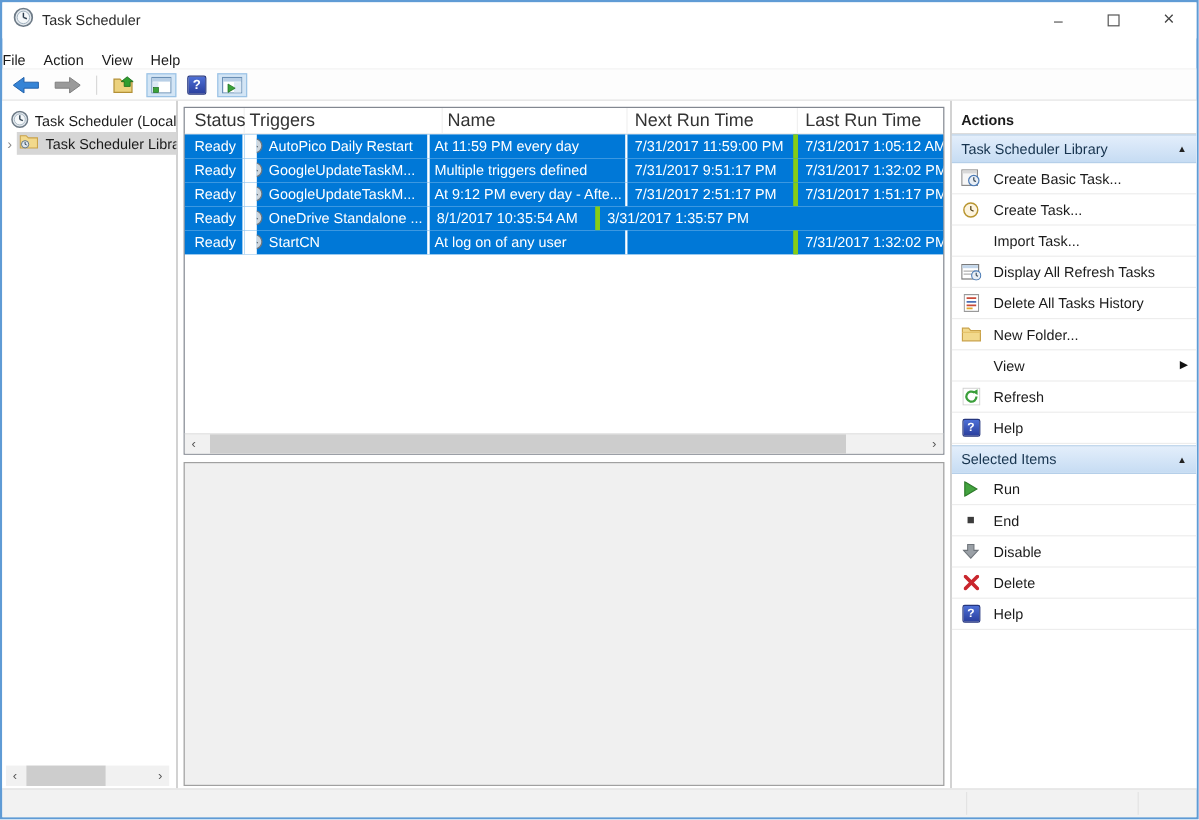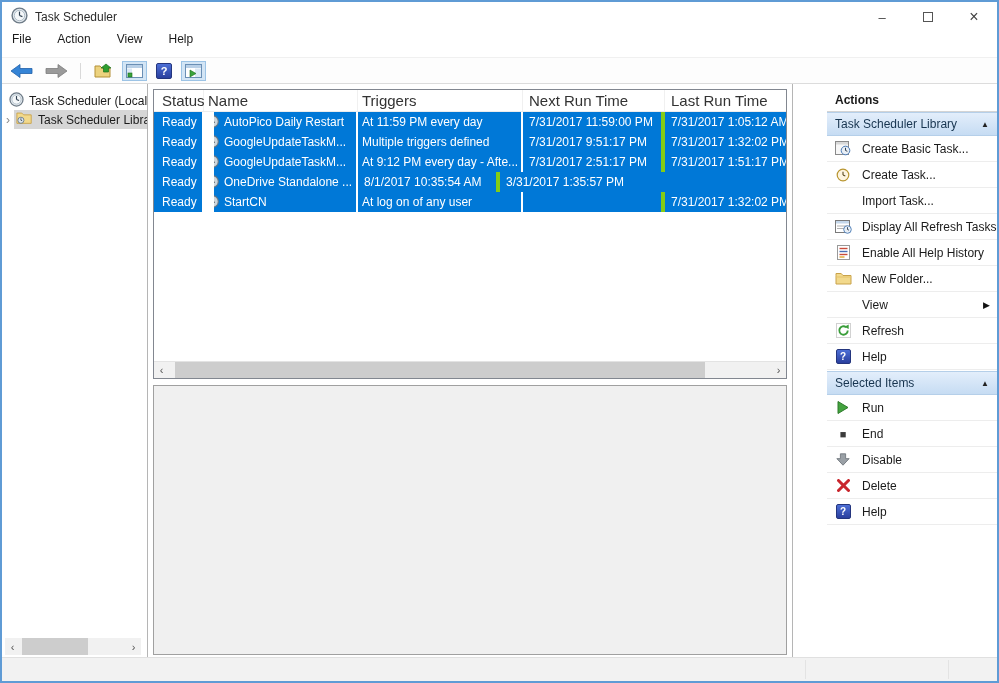--- a/index.html
+++ b/index.html
@@ -10,21 +10,21 @@
 
   
   .titlebar { height:30px; display:flex; align-items:center; padding-left:9px; background:#fff; flex:0 0 auto; }
   .titlebar .app-title { font-size:12px; color:#2b2b2b; margin-left:7px; flex:1; }
   .win-controls { display:flex; align-items:center; height:100%; }
   .win-btn { width:46px; height:100%; display:flex; align-items:center; justify-content:center;
     color:#444; font-size:13px; }
   .max-box { width:10px; height:10px; border:1px solid #555; display:inline-block; }
 
   
-  .menubar { height:26px; display:flex; align-items:flex-start; padding-left:10px; gap:26px;
+  .menubar { height:26px; display:flex; align-items:flex-end; gap:15px;
     font-size:12px; color:#1a1a1a; border-bottom:1px solid #f0f0f0; flex:0 0 auto; }
   .menu-item { cursor:default; }
 
   
   .toolbar { height:26px; display:flex; align-items:center; padding-left:6px; gap:6px;
     border-bottom:1px solid #dcdcdc; background:#fdfdfd; flex:0 0 auto; }
   .tb-btn { display:flex; align-items:center; justify-content:center; padding:2px 3px; }
   .tb-toggle { background:#d3e5f5; border:1px solid #9cc3e5; }
   .tb-sep { width:1px; height:16px; background:#d9d9d9; margin:0 4px; }
   .help-badge { width:16px; height:16px; background:linear-gradient(#4d6fd6,#2a3f9e);
@@ -70,21 +70,21 @@
   .cell.c-trig { width:165px; padding-left:4px; border-right:2px solid #fff; }
   .cell.c-next { width:142px; padding-left:6px; border-right:4px solid #84cc16; }
   .cell.c-last { flex:1; padding-left:6px; }
   .row-clock { position:absolute; left:-8px; top:3px; }
 
   .tbl-filler { flex:1; }
   .list-hscroll { height:17px; background:#f1f1f1; border-top:1px solid #e3e3e3; display:flex; align-items:center; flex:0 0 auto; }
 
   
   .actions-pane { width:205px; flex:0 0 auto; border-left:1px solid #b5b5b5; margin-left:2px;
-    background:#fff; padding-top:5px; overflow:hidden;padding-left:34px; }
+    background:#fff; padding-top:5px; overflow:hidden; }
   .actions-title { height:23px; display:flex; align-items:center; padding-left:8px;
     font-size:12px; font-weight:bold; color:#1b1b1b; border-bottom:1px solid #d4d4d4; }
   .section-header { height:24px; display:flex; align-items:center; padding:0 8px;
     background:linear-gradient(#e3eefb,#c6dcf3); border:1px solid #b5cfe9; border-left:none; border-right:none;
     font-size:12px; color:#17344f; }
   .section-header .collapse { margin-left:auto; font-size:8px; color:#222; }
   .action-item { height:26px; display:flex; align-items:center; border-bottom:1px solid #ededed; font-size:12px; color:#1b1b1b; }
   .action-item .icon-slot { width:24px; display:flex; align-items:center; justify-content:center; flex:0 0 auto; margin-left:4px; }
   .action-item .a-lbl { margin-left:7px; }
   .action-item .submenu-arrow { margin-left:auto; margin-right:7px; font-size:9px; color:#111; }
@@ -199,22 +199,22 @@
           </span>
         <span class="scroll-arrow">›</span>
       </div>
     </div>
 
     <div class="main-pane">
       <div class="list-pane">
 
         <div class="tbl-header">
           <div class="hc c-status">Status</div>
+          <div class="hc c-trig">Triggers</div>
           <div class="hc c-name">Name</div>
-          <div class="hc c-trig">Triggers</div>
           <div class="hc c-next">Next Run Time</div>
           <div class="hc c-last">Last Run Time</div>
         </div>
 
         <div class="tbl-row">
           <div class="cell c-status">Ready</div>
           <div class="cell c-name">
             <span class="row-clock"><svg width="13" height="13" viewBox="0 0 13 13">
                   <circle cx="6.5" cy="6.5" r="5.8" fill="#cfd6dc" stroke="#6b7680" stroke-width="1.1"></circle>
                   <line x1="6.5" y1="6.5" x2="6.5" y2="3.4" stroke="#394450" stroke-width="1.1"></line>
@@ -351,21 +351,21 @@
       <div class="action-item">
         <span class="icon-slot">
           <svg width="13" height="15" viewBox="0 0 13 15">
               <rect x="0.5" y="0.5" width="12" height="14" fill="#fff" stroke="#999"></rect>
               <line x1="2.5" y1="3.5" x2="10.5" y2="3.5" stroke="#c94b3a" stroke-width="1.4"></line>
               <line x1="2.5" y1="6.5" x2="10.5" y2="6.5" stroke="#4a6fb5" stroke-width="1.4"></line>
               <line x1="2.5" y1="9.5" x2="10.5" y2="9.5" stroke="#c94b3a" stroke-width="1.4"></line>
               <line x1="2.5" y1="12" x2="7.5" y2="12" stroke="#e0a72f" stroke-width="1.4"></line>
             </svg>
         </span>
-        <span class="a-lbl">Enable All Help History</span>
+        <span class="a-lbl">Delete All Tasks History</span>
       </div>
       <div class="action-item">
         <span class="icon-slot">
           <svg width="17" height="13" viewBox="0 0 17 13">
               <path d="M1,3.5 L1,12 L16,12 L16,3.5 L8,3.5 L6.2,1.5 L1,1.5 Z" fill="#f2d98c" stroke="#c9a24a" stroke-width="1"></path>
               <path d="M1,5 L16,5" stroke="#e5c36a" stroke-width="1"></path>
             </svg>
         </span>
         <span class="a-lbl">New Folder...</span>
       </div>

